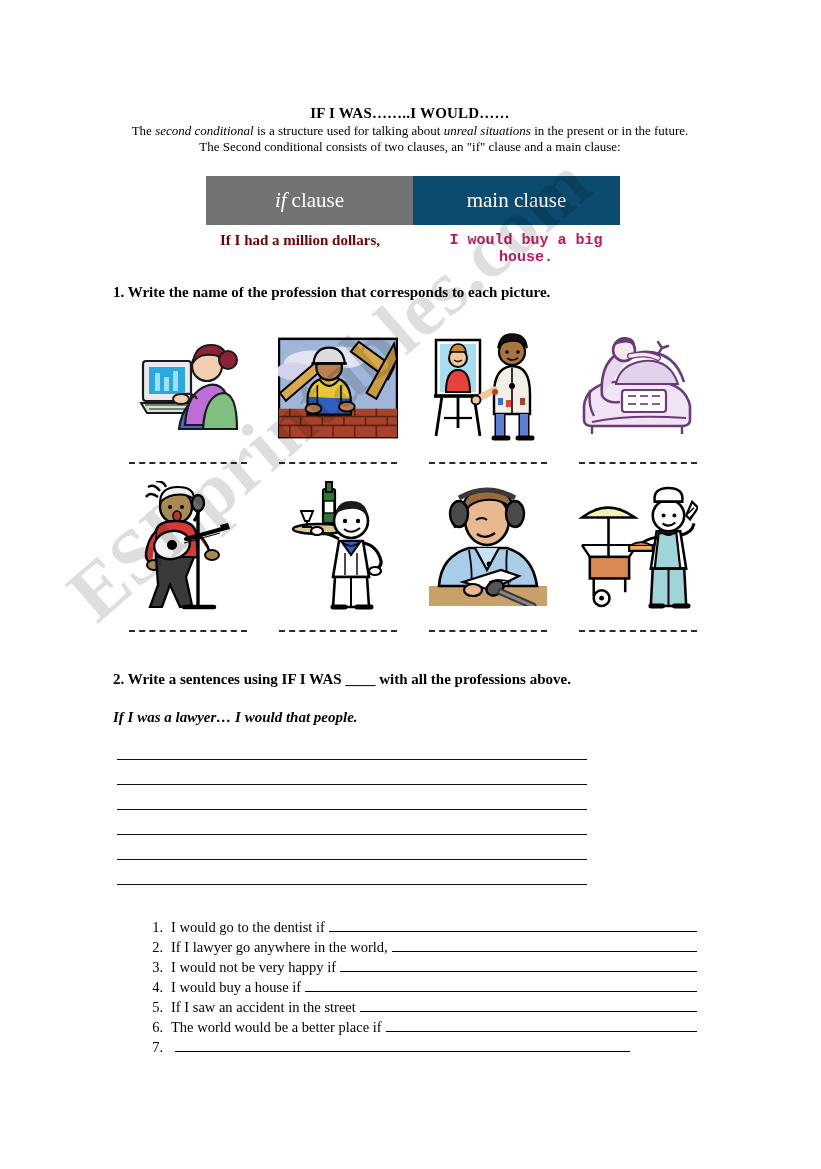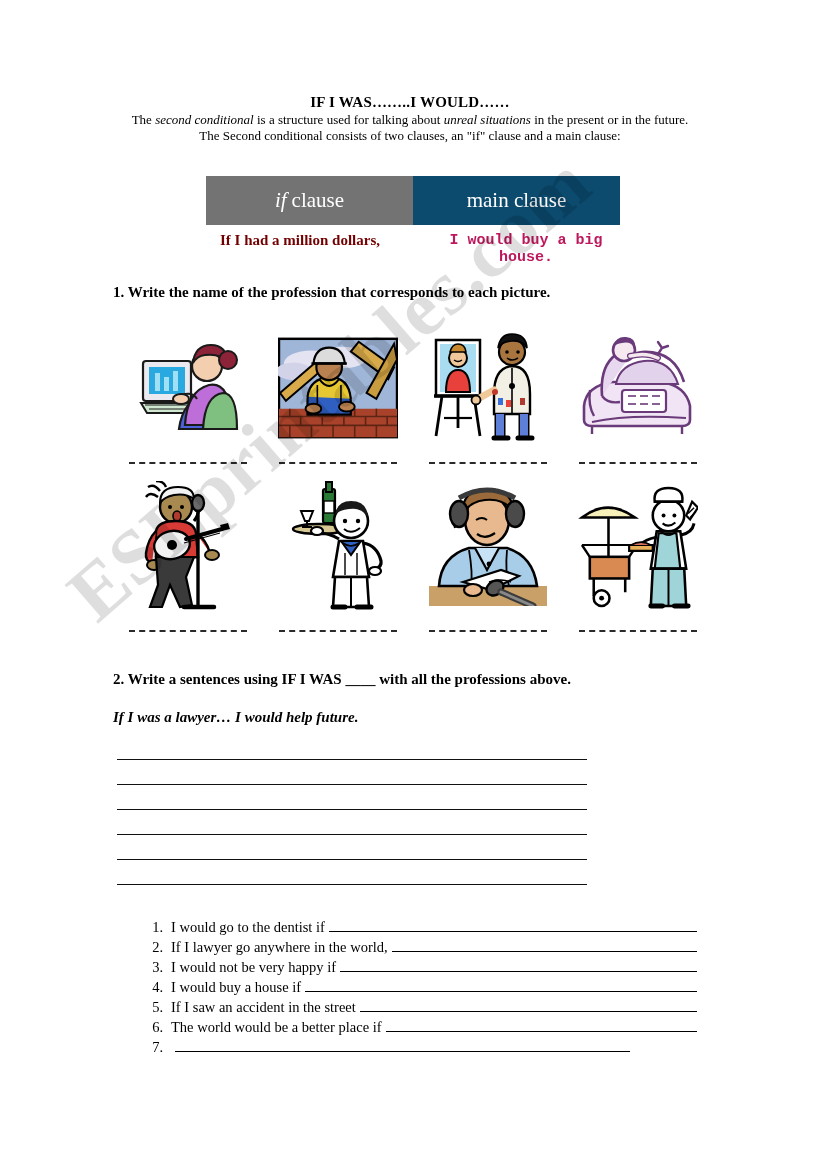--- a/index.html
+++ b/index.html
@@ -44,21 +44,21 @@
     position: absolute;
     left: 0; top: 0;
     width: 821px; height: 1169px;
     z-index: 1;
   }
 
   
   .header-block {
     position: absolute;
     left: 110px;
-    top: 93px;
+    top: 104px;
     width: 600px;
     text-align: center;
     line-height: 1.24;
   }
   .doc-title {
     font-size: 15px;
     font-weight: bold;
     letter-spacing: .2px;
   }
   .intro-line {
@@ -522,21 +522,21 @@
       </div>
     <div class="dash-cell">
         <div class="dash-line"></div>
       </div>
     <div class="dash-cell">
         <div class="dash-line"></div>
       </div>
   </div>
 
   <div class="q-heading" id="q2-heading">2. Write a sentences using IF I WAS ____ with all the professions above.</div>
-  <div class="q-example">If I was a lawyer… I would help future.</div>
+  <div class="q-example">If I was a lawyer… I would that people.</div>
 
   <div id="write-lines">
     <div class="wline"></div>
     <div class="wline"></div>
     <div class="wline"></div>
     <div class="wline"></div>
     <div class="wline"></div>
     <div class="wline"></div>
   </div>
 

